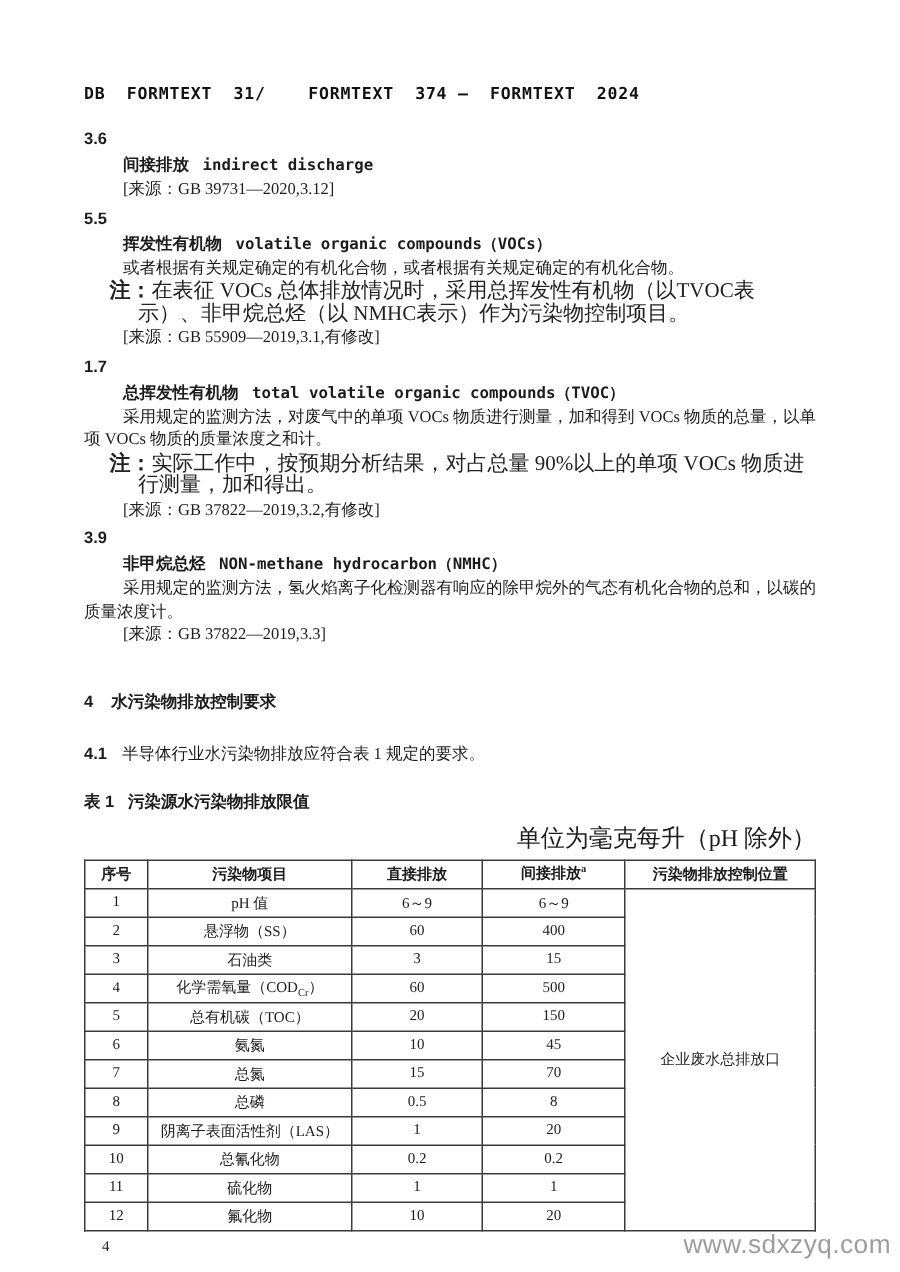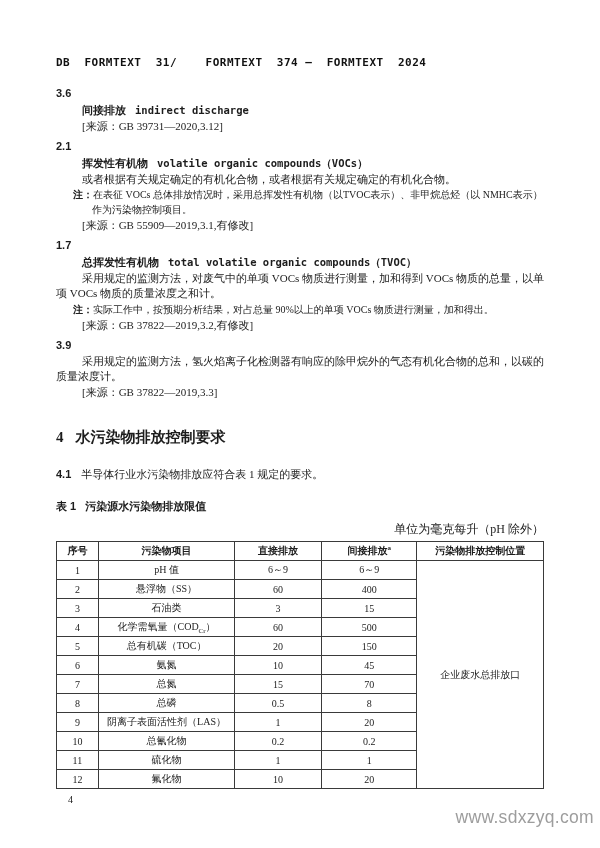--- a/index.html
+++ b/index.html
@@ -18,79 +18,79 @@
     font-family:"Liberation Sans","DejaVu Sans",sans-serif;
     font-weight:bold;font-size:11px;line-height:16px;margin:2px 0 1px 0;
   }
   .term-line{
     font-family:"Liberation Sans","DejaVu Sans",sans-serif;
     font-weight:bold;font-size:11px;line-height:16px;margin:0 0 1px 26px;
   }
   .term-en{margin-left:9px;font-family:"DejaVu Sans Mono","Liberation Mono",monospace;font-size:10.5px;}
   .body-p{font-size:11px;line-height:15.5px;margin:0;text-indent:26px;}
   .note{
-    font-size:10px;line-height:14.5px;margin:1px 0 1px 0;
+    font-size:14px;line-height:14.5px;margin:1px 0 1px 0;
     padding-left:36px;text-indent:-19px;color:#222;
   }
   .note-label{font-weight:bold;}
   .source{font-size:11px;line-height:15.5px;margin:0 0 1px 26px;}
   .clause-heading{
-    font-family:Liberation Serif, serif;
-    font-weight:bold;font-size:15px;margin:28px 0 0 0;
+    font-family:Liberation Sans, sans-serif;
+    font-weight:bold;font-size:11px;margin:28px 0 0 0;
   }
   .clause-heading .c-num{margin-right:12px;}
   .sub-clause{font-size:11px;margin:20px 0 0 0;}
   .sub-clause .c-num{
     font-family:"Liberation Sans","DejaVu Sans",sans-serif;
     font-weight:bold;margin-right:10px;
   }
   .table-caption{
     text-align:left;font-family:"Liberation Sans","DejaVu Sans",sans-serif;
     font-weight:bold;font-size:11px;margin:17px 0 0 0;white-space:pre-wrap;
   }
-  .unit-note{text-align:right;font-size:12px;margin:7px 0 3px 0;}
+  .unit-note{text-align:right;font-size:16px;margin:7px 0 3px 0;}
   table.limits{
     width:100%;border-collapse:collapse;font-size:10px;table-layout:fixed;
   }
   table.limits th,table.limits td{
     border:1px solid #3a3a3a;text-align:center;vertical-align:middle;
     height:18px;padding:0 2px;font-weight:normal;
   }
   table.limits th{font-weight:bold;}
   table.limits sup{font-size:7px;}
   table.limits sub{font-size:7px;}
   .col-no{width:8.6%;}
   .col-item{width:28%;}
   .col-direct{width:17.8%;}
   .col-indirect{width:19.6%;}
   .col-control{width:26%;}
   .page-num{font-size:10px;margin:5px 0 0 12px;}
   .watermark{
-    position:absolute;right:6px;bottom:20px;
+    position:absolute;right:6px;bottom:8px;
     font-family:"Liberation Sans","DejaVu Sans",sans-serif;
     font-size:17.5px;color:#9d9d9d;letter-spacing:.3px;
   }
 </style>
 </head>
 <body>
 
 <div class="page">
 
   <div class="doc-header">DB  FORMTEXT  31/    FORMTEXT  374 —  FORMTEXT  2024</div>
 
   <div class="sec">
     <div class="sec-num">3.6</div>
     <div class="term-line">
       <span>间接排放</span><span class="term-en">indirect discharge</span>
     </div>
     <div class="source">[来源：GB 39731—2020,3.12]</div>
   </div>
 
   <div class="sec">
-    <div class="sec-num">2.1</div>
+    <div class="sec-num">5.5</div>
     <div class="term-line">
       <span>挥发性有机物</span><span class="term-en">volatile organic compounds（VOCs）</span>
     </div>
     <p class="body-p">或者根据有关规定确定的有机化合物，或者根据有关规定确定的有机化合物。</p>
     <p class="note">
       <span class="note-label">注：</span><span>在表征 VOCs 总体排放情况时，采用总挥发性有机物（以TVOC表示）、非甲烷总烃（以 NMHC表示）作为污染物控制项目。</span>
     </p>
     <div class="source">[来源：GB 55909—2019,3.1,有修改]</div>
   </div>
 
@@ -101,20 +101,23 @@
     </div>
     <p class="body-p">采用规定的监测方法，对废气中的单项 VOCs 物质进行测量，加和得到 VOCs 物质的总量，以单项 VOCs 物质的质量浓度之和计。</p>
     <p class="note">
       <span class="note-label">注：</span><span>实际工作中，按预期分析结果，对占总量 90%以上的单项 VOCs 物质进行测量，加和得出。</span>
     </p>
     <div class="source">[来源：GB 37822—2019,3.2,有修改]</div>
   </div>
 
   <div class="sec">
     <div class="sec-num">3.9</div>
+    <div class="term-line">
+      <span>非甲烷总烃</span><span class="term-en">NON-methane hydrocarbon（NMHC）</span>
+    </div>
     <p class="body-p">采用规定的监测方法，氢火焰离子化检测器有响应的除甲烷外的气态有机化合物的总和，以碳的质量浓度计。</p>
     <div class="source">[来源：GB 37822—2019,3.3]</div>
   </div>
 
   <div class="clause-heading">
     <span class="c-num">4</span><span>水污染物排放控制要求</span>
   </div>
   <div class="sub-clause">
     <span class="c-num">4.1</span><span>半导体行业水污染物排放应符合表 1 规定的要求。</span>
   </div>

